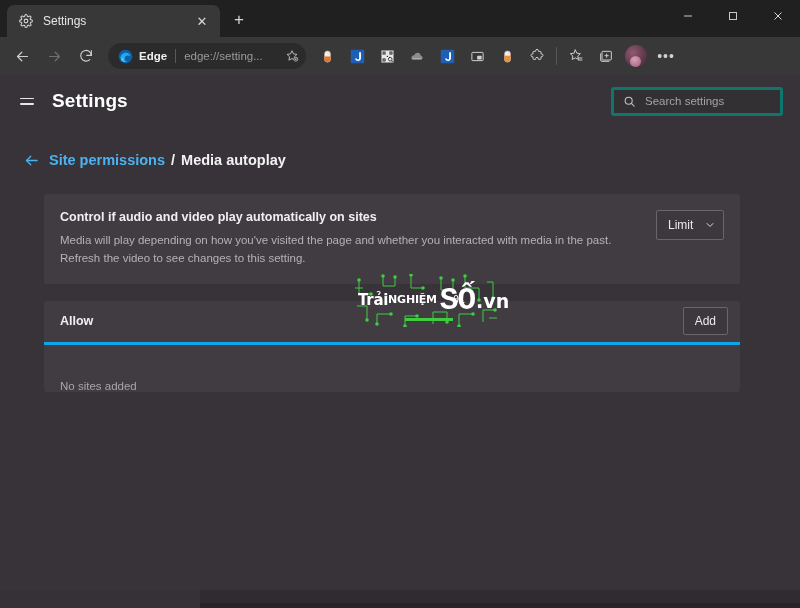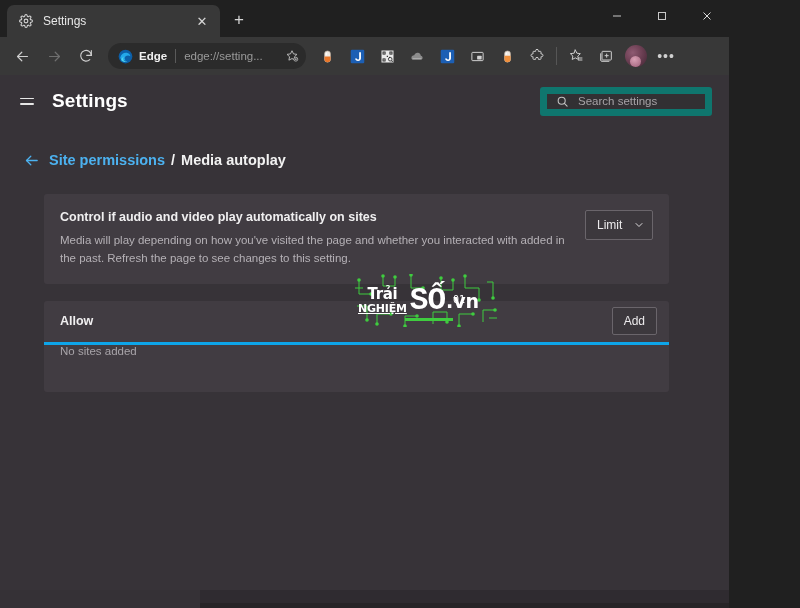--- a/index.html
+++ b/index.html
@@ -2,21 +2,21 @@
 <html><head>
 <meta charset="utf-8">
 <style>
   * { box-sizing: border-box; margin: 0; padding: 0; }
   html, body {
     width: 800px; height: 608px;
     background: #202020;
     font-family: "Liberation Sans", sans-serif;
     overflow: hidden;
   }
-  .window { width: 729px; height: 608px; position: relative; background: #a16207; display: flex; flex-direction: column; }
+  .window { width: 800px; height: 608px; position: relative; background: #a16207; display: flex; flex-direction: column; }
 
   
   .tabstrip {
     height: 37px; background: #202020; display: flex; align-items: flex-end;
     position: relative; flex: 0 0 37px;
   }
   .tab {
     width: 213px; height: 32px; background: #383838; border-radius: 7px 7px 0 0;
     display: flex; align-items: center; padding: 0 8px 0 11px; margin-left: 7px;
     position: relative;
@@ -80,21 +80,21 @@
   
   .settings-header {
     height: 52px; display: flex; align-items: center; padding: 0 17px 0 14px;
     flex: 0 0 52px; background: #373338;
   }
   .hamburger { width: 26px; height: 26px; display:flex; flex-direction:column; align-items:center; justify-content:center; gap:4px; }
   .hamburger span { display:block; width:14px; height:1.5px; background:#e6e6e6; border-radius:1px; }
   .settings-title { font-size: 19px; color: #ffffff; font-weight: 600; margin-left: 12px; letter-spacing: .1px; }
   .search-wrap { margin-left: auto; }
   .search-box {
-    width: 172px; height: 29px; background: #323033; border: 7px solid #0f766e;
+    width: 172px; height: 29px; background: #323033; border: 3px solid #0f766e;
     border-radius: 3px; display: flex; align-items: center; padding: 0 8px;
   }
   .search-icon { width:15px; height:15px; flex:0 0 15px; display:flex; align-items:center; justify-content:center; color:#c2c2c2; }
   .search-input {
     background: transparent; border: none; outline: none; flex: 1;
     font-size: 11.5px; color: #d5d5d5; margin-left: 8px; font-family: inherit;
   }
   .search-input::placeholder { color: #a6a2a6; }
 
   
@@ -107,23 +107,23 @@
   .crumb-sep { font-size: 14.5px; color: #f2f2f2; font-weight: 600; margin: 0 6px; }
   .crumb-current { font-size: 14.5px; color: #f2f2f2; font-weight: 600; }
 
   
   .watermark {
     position: absolute; left: 353px; top: 147px; width: 146px; height: 53px;
     pointer-events: none;
   }
   .wm-circuit { position: absolute; inset: 0; }
   .wm-text { position:absolute; inset:0; display:flex; align-items:center; }
-  .wm-left { display:flex; flex-direction:column; line-height:1; margin-left: 5px; text-align: center; }
+  .wm-left { display:flex; flex-direction:row; line-height:1; margin-left: 5px; }
   .wm-l1 { font-size: 15px; font-weight: 700; color: #ffffff; letter-spacing:-.3px; font-family:"DejaVu Sans", sans-serif; }
-  .wm-l2 { font-size: 11px; font-weight: 700; color: #ffffff; letter-spacing:-.2px; margin-top:1px; font-family:"DejaVu Sans", sans-serif;text-decoration:underline; }
+  .wm-l2 { font-size: 11px; font-weight: 700; color: #ffffff; letter-spacing:-.2px; margin-top:1px; font-family:"DejaVu Sans", sans-serif; }
   .wm-big { font-size: 31px; font-weight: 700; color: #ffffff; letter-spacing:-1px; margin-left:3px; font-family:Liberation Mono, monospace; }
   .wm-vn { font-size: 19px; font-weight: 700; color: #ffffff; margin-left:1px; font-family:"DejaVu Sans", sans-serif; }
   .wm-01 { position:absolute; left:100px; top:20px; font-size:10px; color:#ffffff; font-family:"DejaVu Sans Mono", monospace; }
 
   .cards { padding: 23px 60px 0 44px; }
   .card {
     background: #413c42; border-radius: 3px; margin-bottom: 17px;
   }
   .card-main { padding: 15px 16px 16px 16px; display: flex; align-items: flex-start; }
   .card-texts { flex: 1; padding-right: 16px; }
@@ -140,21 +140,21 @@
   .allow-head {
     height: 44px; display: flex; align-items: center; padding: 0 12px 0 16px;
     border-bottom: 3px solid #0ea5e9;
   }
   .allow-title { font-size: 12.5px; color: #f0eff0; font-weight: 600; flex: 1; }
   .add-btn {
     min-width: 42px; height: 28px; background: #3c383d; border: 1px solid #6a656b;
     border-radius: 2px; display: flex; align-items: center; justify-content: center;
     padding: 0 11px; font-size: 12px; color: #eceaec; margin-left: 26px;
   }
-  .allow-body { height: 47px; display: flex; align-items: flex-start; padding: 0 16px; }
+  .allow-body { height: 47px; display: flex; align-items: flex-end; padding: 0 16px; }
   .empty-text { font-size: 11.5px; color: #a8a4a9; }
 
   
   .bottombar { height: 18px; background: #2f2b30; flex: 0 0 18px; position: relative; }
   .bottombar::before {
     content:""; position:absolute; left:0; top:0; width:200px; height:100%;
     background:#353136;
   }
   .bottombar::after {
     content:""; position:absolute; left:200px; bottom:0; right:0; height:5px;
@@ -405,21 +405,21 @@
       </div>
       <span class="wm-01">01</span>
     </div>
 
     <div class="cards">
 
       <div class="card">
         <div class="card-main">
           <div class="card-texts">
             <div class="card-title">Control if audio and video play automatically on sites</div>
-            <div class="card-desc">Media will play depending on how you've visited the page and whether you interacted with added in the past. Refresh the page to see changes to this setting.</div>
+            <div class="card-desc">Media will play depending on how you've visited the page and whether you interacted with media in the past. Refresh the video to see changes to this setting.</div>
           </div>
           <div class="dropdown">
             <span class="dropdown-label">Limit</span>
             <span class="chevron">
               <svg width="12" height="12" viewBox="0 0 24 24" fill="none" stroke="#dcdadc" stroke-width="2" stroke-linecap="round" stroke-linejoin="round">
                 <polyline points="6,9 12,15 18,9"></polyline>
               </svg>
             </span>
           </div>
         </div>

